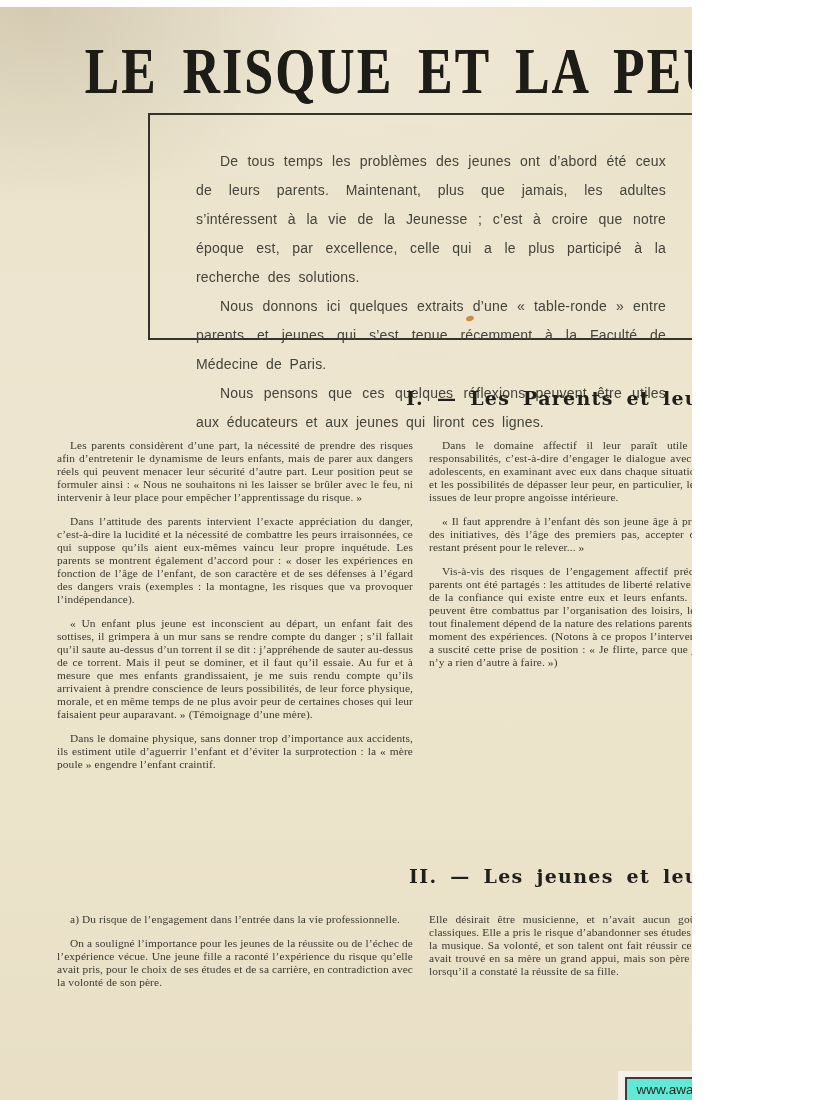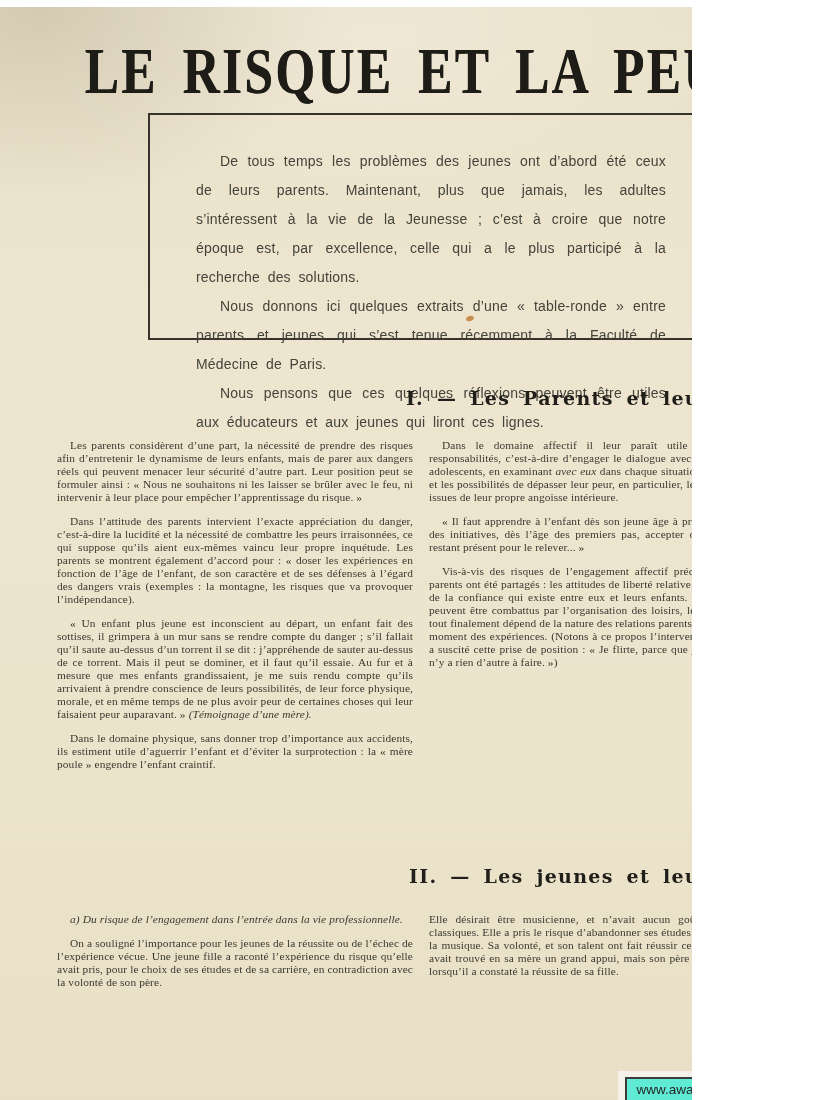--- a/index.html
+++ b/index.html
@@ -52,21 +52,21 @@
     position:absolute; width:356px;
     font-family:"Liberation Serif", serif; font-size:11.4px; line-height:13px;
     text-align:justify; color:#3a3930; letter-spacing:0.1px;
   }
   .col p { margin:0 0 11px 0; text-indent:13px; }
   .col p.no-indent { text-indent:0; }
   .s1-left  { left:57px;  top:432px; }
   .s1-right { left:429px; top:432px; width:357px; }
   .s2-left  { left:57px;  top:906px; }
   .s2-right { left:429px; top:906px; width:357px; }
-  .it { font-style:italic; }
+  .it { }
 
   
   .page-number {
     position:absolute; left:0; top:1014px; width:784px; text-align:right;
     font-family:"Liberation Serif", serif; font-size:18px; color:#3a3930; letter-spacing:1px;
   }
 
   
   .watermark-outer {
     position:absolute; left:618px; top:1064px; width:176px; height:36px;

